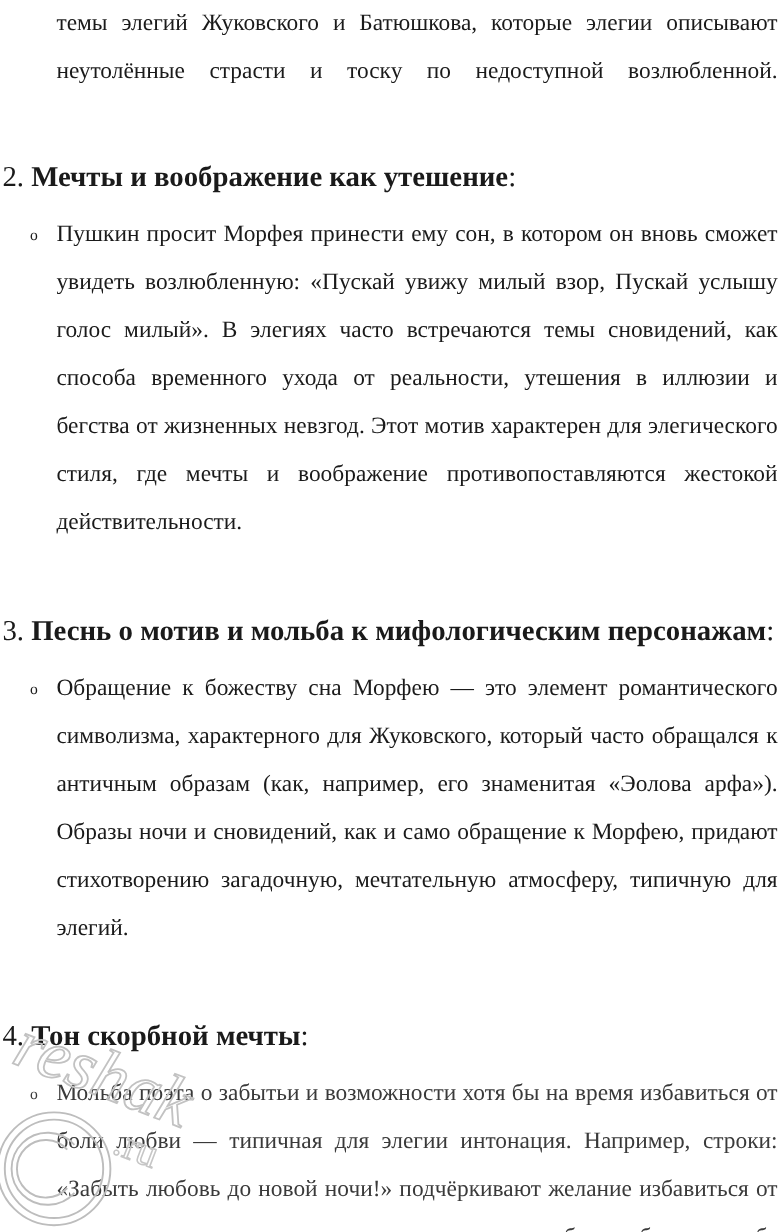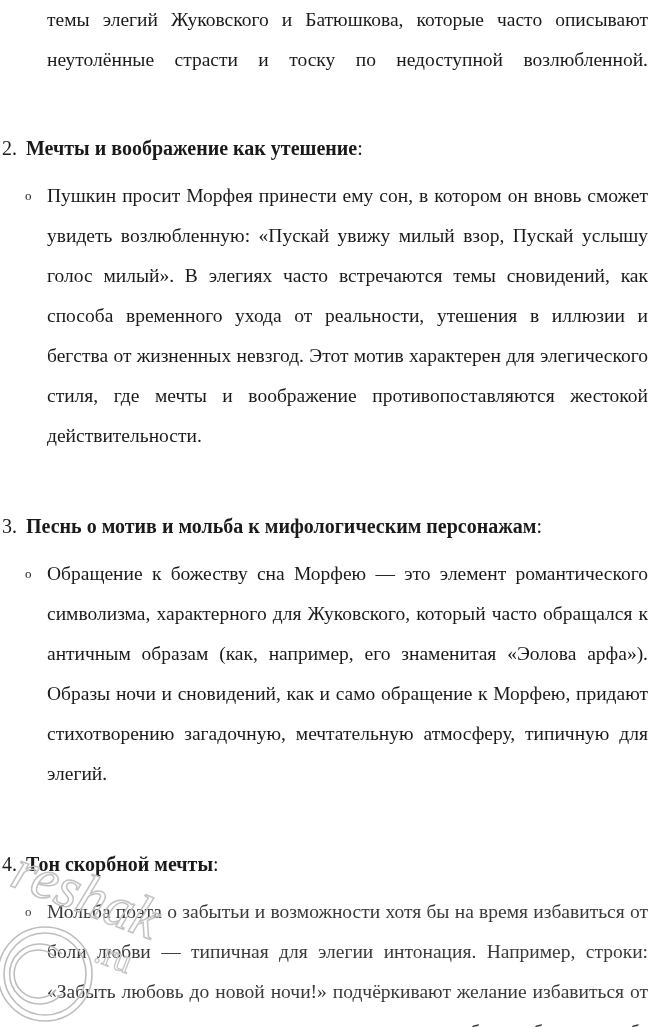--- a/index.html
+++ b/index.html
@@ -57,21 +57,21 @@
   .cont {
     margin-left: 47px;
     margin-right: 1px;
     width: 601px;
   }
 
   
   .numitem {
     position: relative;
     margin-left: 2px;
-    font-size: 20px;
+    font-size: 24px;
     line-height: 40px;
     font-weight: bold;
   }
   .numitem .num {
     display: inline-block;
     width: 24px;
     font-weight: normal;
   }
   .numitem .colon {
     font-weight: normal;
@@ -118,21 +118,21 @@
         <text x="8" y="62" font-family="'Liberation Serif', serif" font-size="58" font-style="italic" fill="none" stroke="#c2c2c2" stroke-width="1.5">reshak</text>
       </g>
       <g transform="rotate(21 120 110)">
         <text x="96" y="124" font-family="'Liberation Serif', serif" font-size="34" fill="none" stroke="#c6c6c6" stroke-width="1.3">.ru</text>
       </g>
     </svg>
   </div>
 
   <div class="flow">
 
-    <p class="para cont">темы элегий Жуковского и Батюшкова, которые часто описывают неутолённые страсти и тоску по недоступной возлюбленной.</p>
+    <p class="para cont">темы элегий Жуковского и Батюшкова, которые элегии описывают неутолённые страсти и тоску по недоступной возлюбленной.</p>
 
     <div class="gap-small"></div>
 
     <div class="numitem">
       <span class="num">2.</span><span>Мечты и воображение как утешение</span><span class="colon">:</span>
     </div>
 
     <div class="gap-small"></div>
 
     <p class="para subitem">

